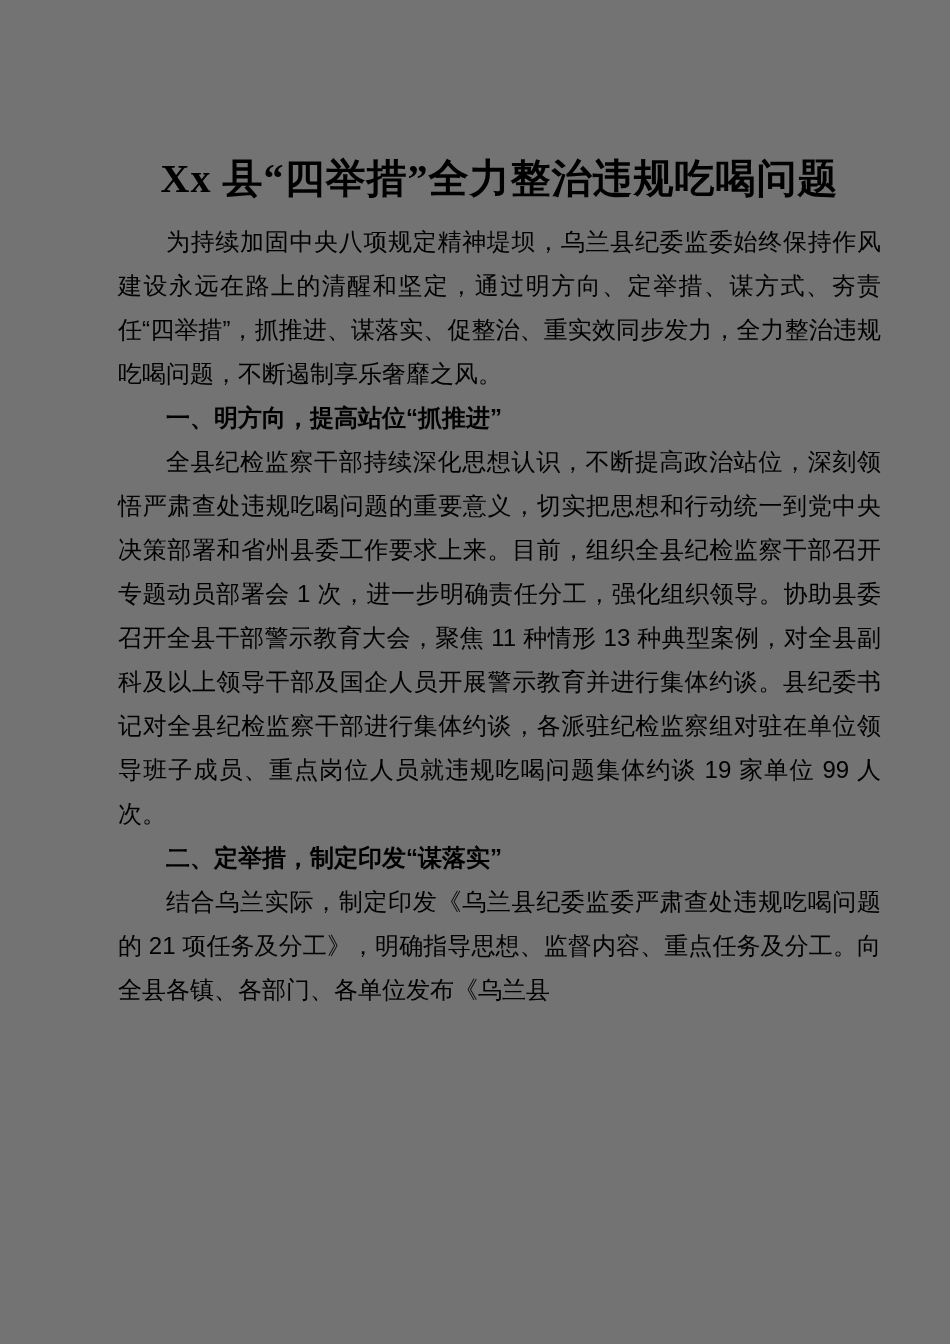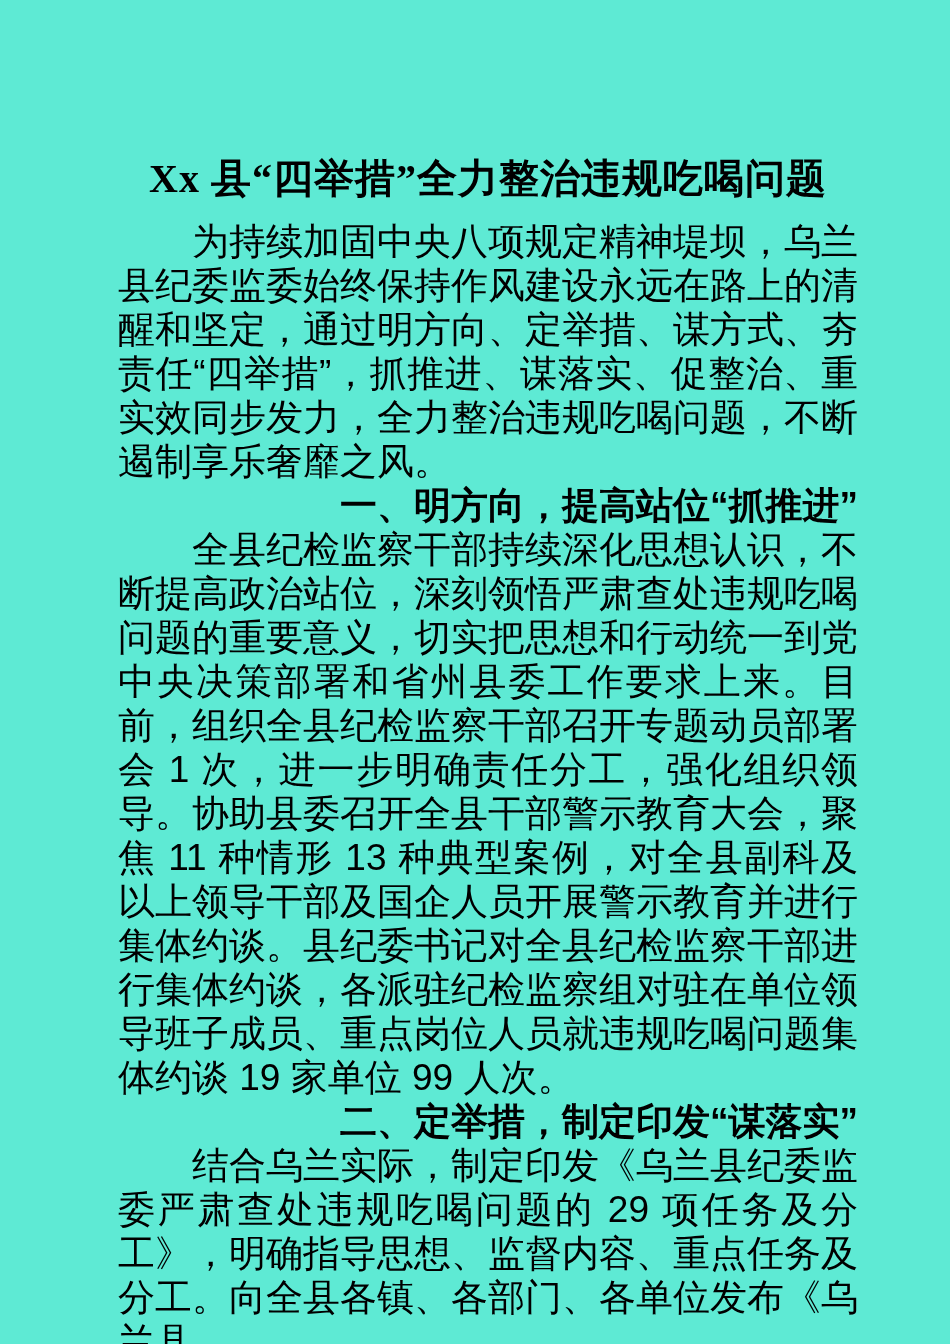--- a/index.html
+++ b/index.html
@@ -4,58 +4,58 @@
 <style>
   html, body {
     margin: 0;
     padding: 0;
     background: #ffffff;
   }
   .page {
     position: relative;
     width: 950px;
     height: 1344px;
-    background: #5eead4;
+    background: #737373;
     color: #000000;
     box-sizing: border-box;
-    padding: 150px 92px 0 118px;
+    padding: 150px 69px 0 118px;
     overflow: hidden;
   }
   .doc-title {
     font-family: "Liberation Serif", "DejaVu Serif", serif;
     font-weight: bold;
     font-size: 40px;
     line-height: 58px;
     text-align: center;
     margin: 0 0 12px 0;
     letter-spacing: 1px;
   }
   .para, .heading {
     font-family: "Liberation Sans", "DejaVu Sans", sans-serif;
-    font-size: 37px;
+    font-size: 24px;
     line-height: 44px;
     text-align: justify;
     text-justify: inter-ideograph;
     text-indent: 2em;
     margin: 0;
     word-break: break-all;
   }
   .heading {
     font-weight: bold;
-    text-align: right;
+    text-align: left;
   }
 </style>
 </head>
 <body>
 
 <div class="page">
   <h1 class="doc-title">Xx 县“四举措”全力整治违规吃喝问题</h1>
 
   <p class="para">为持续加固中央八项规定精神堤坝，乌兰县纪委监委始终保持作风建设永远在路上的清醒和坚定，通过明方向、定举措、谋方式、夯责任“四举措”，抓推进、谋落实、促整治、重实效同步发力，全力整治违规吃喝问题，不断遏制享乐奢靡之风。</p>
 
   <h2 class="heading">一、明方向，提高站位“抓推进”</h2>
 
   <p class="para">全县纪检监察干部持续深化思想认识，不断提高政治站位，深刻领悟严肃查处违规吃喝问题的重要意义，切实把思想和行动统一到党中央决策部署和省州县委工作要求上来。目前，组织全县纪检监察干部召开专题动员部署会 1 次，进一步明确责任分工，强化组织领导。协助县委召开全县干部警示教育大会，聚焦 11 种情形 13 种典型案例，对全县副科及以上领导干部及国企人员开展警示教育并进行集体约谈。县纪委书记对全县纪检监察干部进行集体约谈，各派驻纪检监察组对驻在单位领导班子成员、重点岗位人员就违规吃喝问题集体约谈 19 家单位 99 人次。</p>
 
   <h2 class="heading">二、定举措，制定印发“谋落实”</h2>
 
-  <p class="para">结合乌兰实际，制定印发《乌兰县纪委监委严肃查处违规吃喝问题的 29 项任务及分工》，明确指导思想、监督内容、重点任务及分工。向全县各镇、各部门、各单位发布《乌兰县</p>
+  <p class="para">结合乌兰实际，制定印发《乌兰县纪委监委严肃查处违规吃喝问题的 21 项任务及分工》，明确指导思想、监督内容、重点任务及分工。向全县各镇、各部门、各单位发布《乌兰县</p>
 </div>
 
 </body></html>

